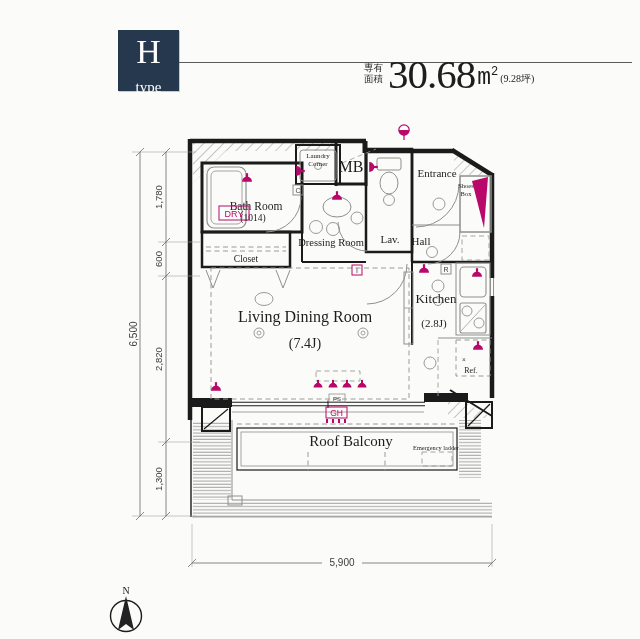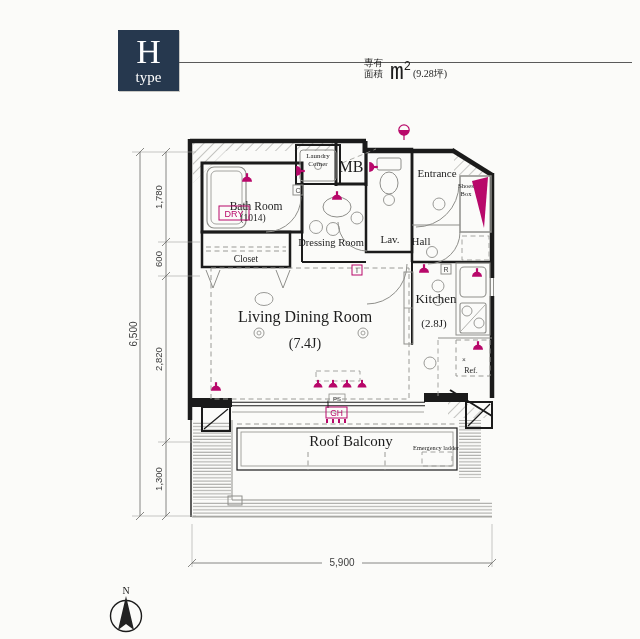--- a/index.html
+++ b/index.html
@@ -2,21 +2,21 @@
 <html><head>
 <meta charset="utf-8">
 <style>
   html,body{margin:0;padding:0;}
   body{width:640px;height:639px;background:#fbfbf9;font-family:"Liberation Serif","DejaVu Serif",serif;color:#1d1d1d;}
   .page{position:relative;width:640px;height:639px;overflow:hidden;background:#fbfbf9;}
 
   
   .logo{position:absolute;left:118px;top:30px;width:61px;height:61px;background:#26384e;color:#fff;text-align:center;box-shadow:1px 1px 0 #c8c8c4;}
   .logo .h{font-size:34px;line-height:36px;margin-top:4px;}
-  .logo .t{font-size:15px;line-height:15px;margin-top:0;text-align:center;}
+  .logo .t{font-size:15px;line-height:15px;margin-top:10px;text-align:center;}
   .rule{position:absolute;left:179px;top:62px;width:453px;height:1px;background:#5a5a5a;}
   .areaRow{position:absolute;left:364px;top:20px;display:flex;align-items:flex-end;white-space:nowrap;margin-top:36px;}
   .areaLbl{font-size:9.5px;line-height:11px;padding-bottom:8px;margin-right:5px;}
   .areaVal{font-size:41px;line-height:37px;letter-spacing:-1px;}
   .areaUnit{font-size:23px;line-height:23px;padding-bottom:3px;margin-left:2px;font-family:Liberation Mono, monospace;}
   .areaUnit sup{font-size:12px;}
   .areaTsubo{font-size:10px;padding-bottom:7px;margin-left:2px;}
   .balRow{position:absolute;left:363px;top:68px;display:flex;align-items:center;font-size:10.5px;}
   .balSq{width:9px;height:9px;background:#26384e;margin-right:5px;flex:none;}
 
@@ -41,20 +41,21 @@
   <div class="logo">
     <div class="h">H</div>
     <div class="t">type</div>
   </div>
   <div class="rule"></div>
   <div class="areaRow">
     <div class="areaLbl">
       <div>専有</div>
       <div>面積</div>
     </div>
+    <div class="areaVal">30.68</div>
     <div class="areaUnit"><span>m</span><sup>2</sup></div>
     <div class="areaTsubo">(9.28坪)</div>
   </div>
 
   <svg class="draw" width="640" height="639" viewBox="0 0 640 639">
     <defs>
       <pattern id="hz" width="4" height="3.2" patternUnits="userSpaceOnUse">
         <line x1="0" y1="1" x2="4" y2="1" stroke="#9a9a96" stroke-width="0.9"></line>
       </pattern>
       <pattern id="dg" width="7" height="7" patternUnits="userSpaceOnUse" patternTransform="rotate(45)">

